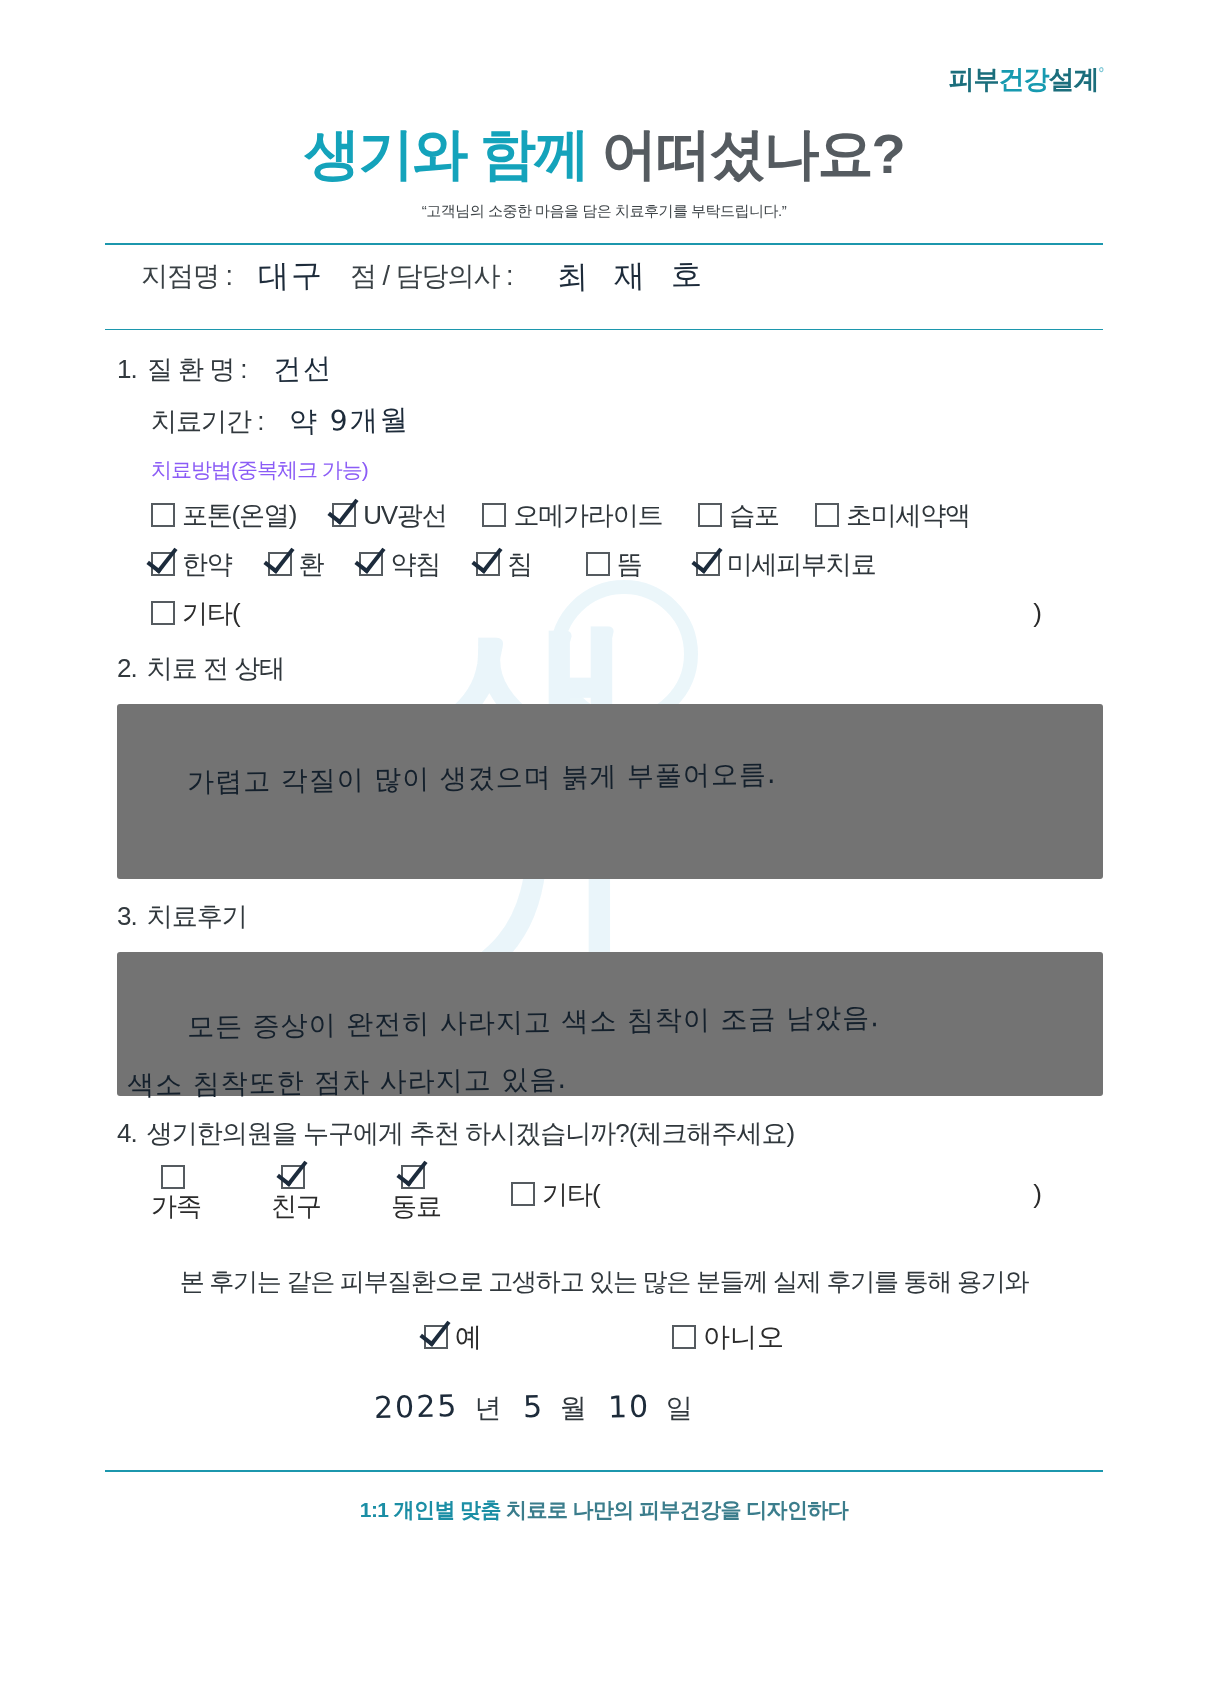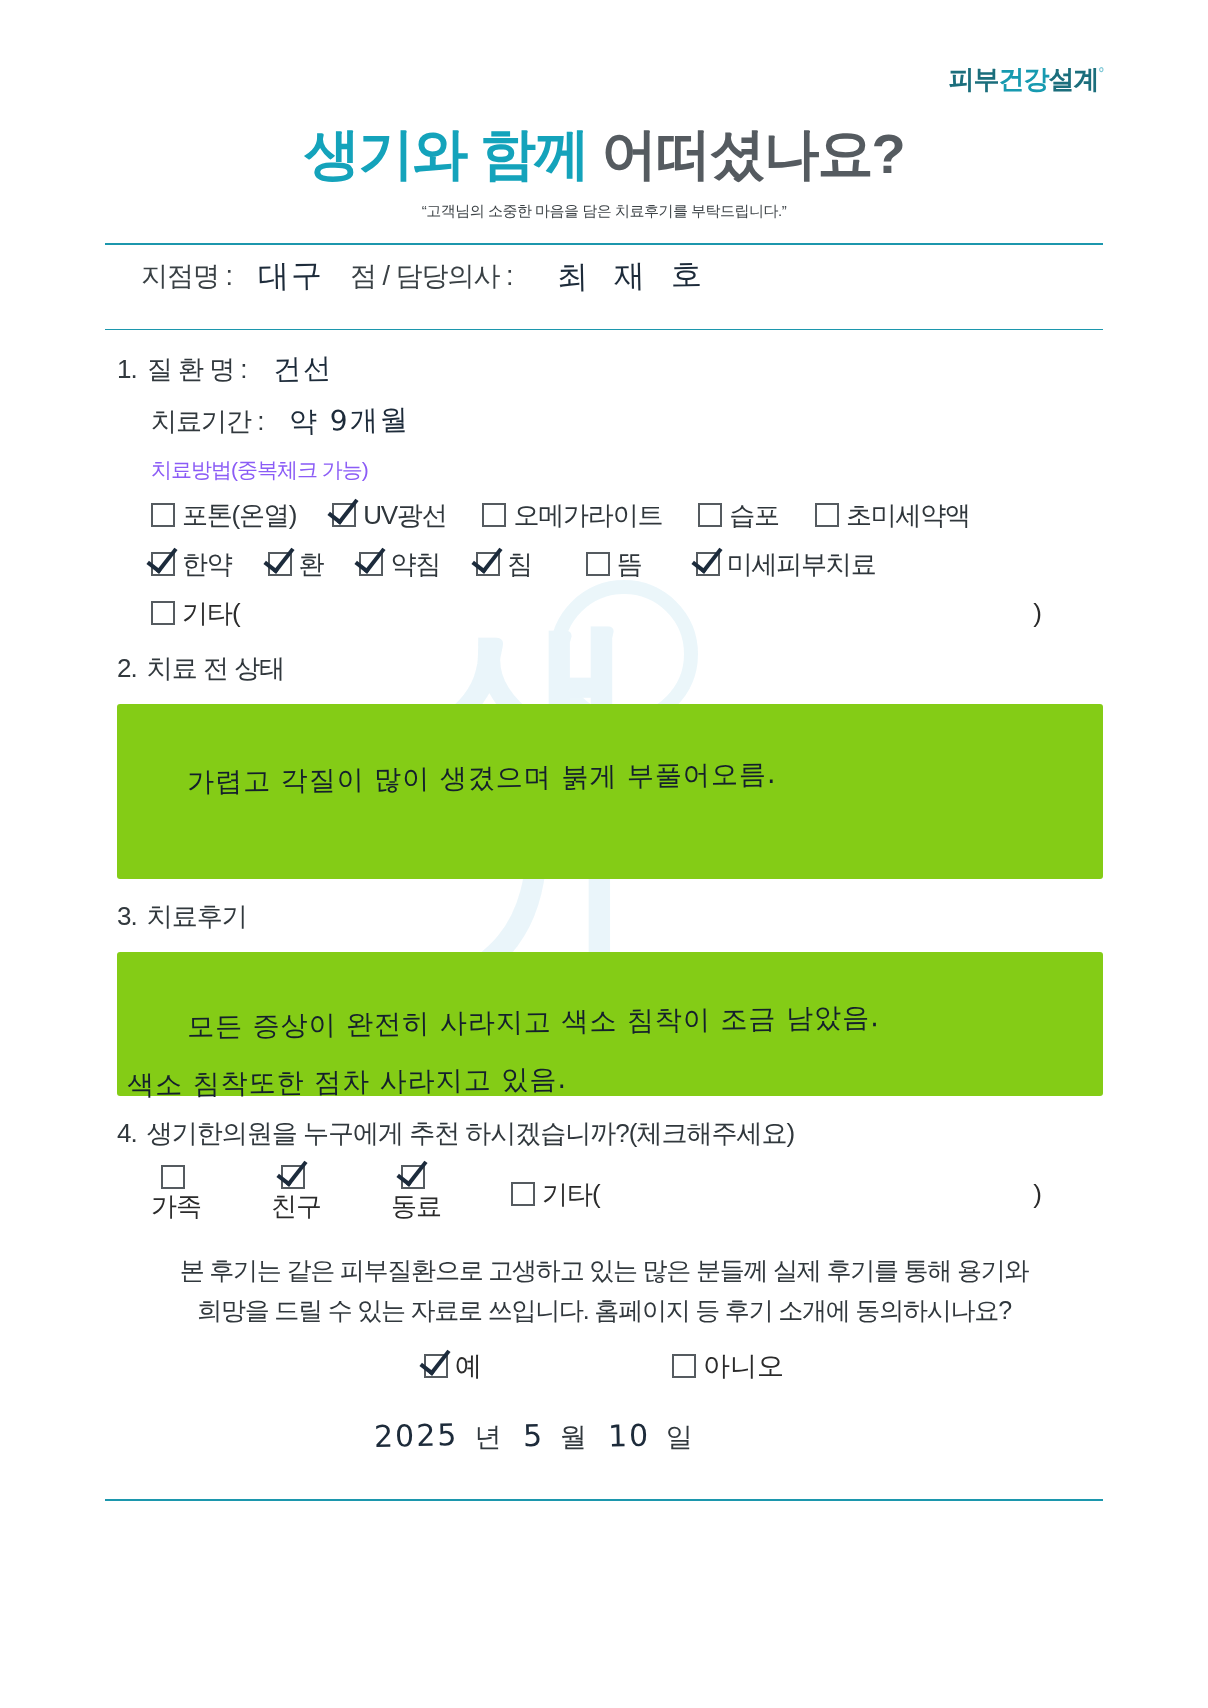--- a/index.html
+++ b/index.html
@@ -190,42 +190,42 @@
     align-items: center;
     margin-top: 14px;
     font-size: 26px;
     letter-spacing: -1px;
   }
   .etc-row .paren-close { margin-left: auto; padding-right: 62px; }
 
   
   .writearea {
     margin-top: 18px;
-    background: #84cc16;
+    background: #737373;
     border-radius: 3px;
     position: relative;
   }
   .writearea.a1 { height: 175px; }
   .writearea.a2 { height: 144px; }
   .writearea .htext {
     position: absolute;
     font-family: "DejaVu Sans", sans-serif;
     color: #14202c;
     font-size: 27px;
     letter-spacing: 1px;
     white-space: nowrap;
     transform: rotate(-0.8deg);
   }
   .writearea .l1 { left: 70px; top: 56px; }
   .writearea .l2 { left: 70px; top: 52px; }
   .writearea .l3 { left: 10px; top: 112px; }
 
   
   .consent {
-    margin-top: 26px;
+    margin-top: 37px;
     font-size: 25px;
     line-height: 1.6;
     letter-spacing: -1.2px;
     text-align: center;
     color: #31383d;
     padding: 0 28px;
   }
 
   .yesno {
     display: flex;
@@ -413,21 +413,20 @@
         <span class="chk">
           <span class="box"></span>
           <span>기타(</span>
         </span>
         <span class="paren-close">)</span>
       </div>
     </div>
 
     <div class="consent">
       <div>본 후기는 같은 피부질환으로 고생하고 있는 많은 분들께 실제 후기를 통해 용기와</div>
-      <div>희망을 드릴 수 있는 자료로 쓰입니다. 홈페이지 등 후기 소개에 동의하시나요?</div>
     </div>
 
     <div class="yesno">
       <span class="chk">
         <span class="box checked"></span>
         <span>예</span>
       </span>
       <span class="chk">
         <span class="box"></span>
         <span>아니오</span>
@@ -438,15 +437,18 @@
       <span class="hand">2025</span>
       <span class="unit">년</span>
       <span class="hand">5</span>
       <span class="unit">월</span>
       <span class="hand">10</span>
       <span class="unit">일</span>
     </div>
 
     <hr class="footer-rule">
 
+    <div class="footer">
+      <span>1:1 개인별 맞춤 </span><span class="dark">치료로 나만의 피부건강을 디자인하다</span>
+    </div>
 
   </div>
 </div>
 
 </body></html>

